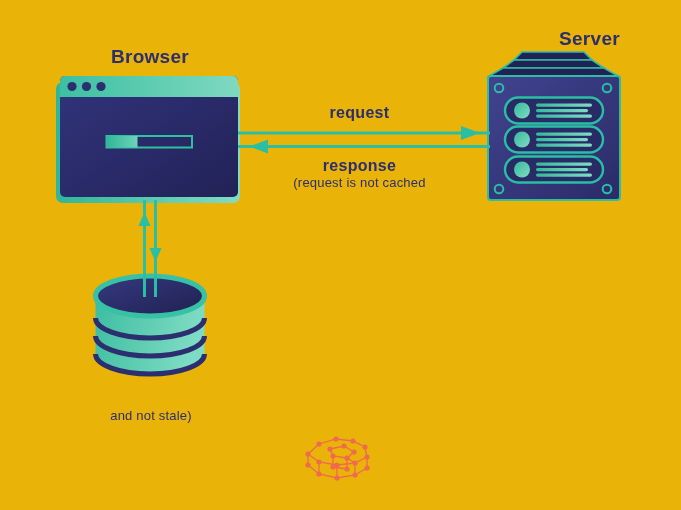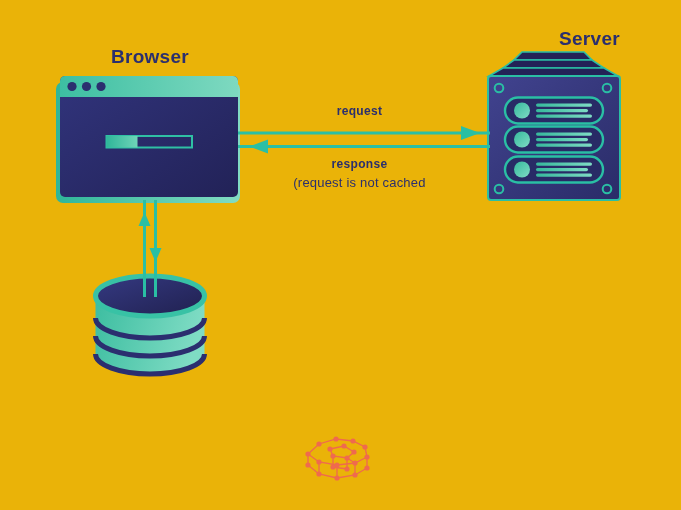--- a/index.html
+++ b/index.html
@@ -3,21 +3,21 @@
 <meta charset="utf-8">
 <style>
   html,body{margin:0;padding:0;background:#ffffff;}
   .canvas{
     position:relative;width:681px;height:510px;background:#eab308;
     font-family:"Liberation Sans",sans-serif;color:#2b2f6e;overflow:hidden;
   }
   .abs{position:absolute;}
   .lbl{position:absolute;text-align:center;font-weight:bold;letter-spacing:.3px;}
   .lbl-lg{font-size:19px;}
-  .lbl-md{font-size:12px;}
+  .lbl-md{font-size:16px;}
   .note{position:absolute;text-align:center;font-size:13px;line-height:1.1;letter-spacing:.2px;}
   svg{display:block;}
 </style>
 </head>
 <body>
 
 <div class="canvas">
 
   <div class="lbl lbl-lg" style="left:62px;top:46px;width:176px;">Browser</div>
 
@@ -148,20 +148,21 @@
       <rect x="5" y="0" width="3" height="97" fill="#2abfa4"></rect>
       <polygon points="6.5,12 0.5,26 12.5,26" fill="#2abfa4"></polygon>
     </g>
     <g>
       <rect x="16" y="0" width="3" height="97" fill="#2abfa4"></rect>
       <polygon points="17.5,62 11.5,48 23.5,48" fill="#2abfa4"></polygon>
     </g>
   </svg>
 
   <div class="note" style="left:75px;top:409px;width:152px;">
+    <div>and not stale)</div>
   </div>
 
   <svg class="abs" style="left:303px;top:433px;" width="72" height="56" viewBox="0 0 72 56">
     <g stroke="#ef6a4e" stroke-width="1.3" fill="none">
       <polygon points="5,21 16,11 33,6 50,8 62,14 64,24 52,30 34,32 16,29"></polygon>
       <polygon points="27,16 41,13 51,19 44,25 30,23"></polygon>
       <line x1="44" y1="25" x2="52" y2="30"></line>
       <line x1="5" y1="21" x2="5" y2="32"></line>
       <line x1="16" y1="29" x2="16" y2="41"></line>
       <line x1="34" y1="32" x2="34" y2="45"></line>

